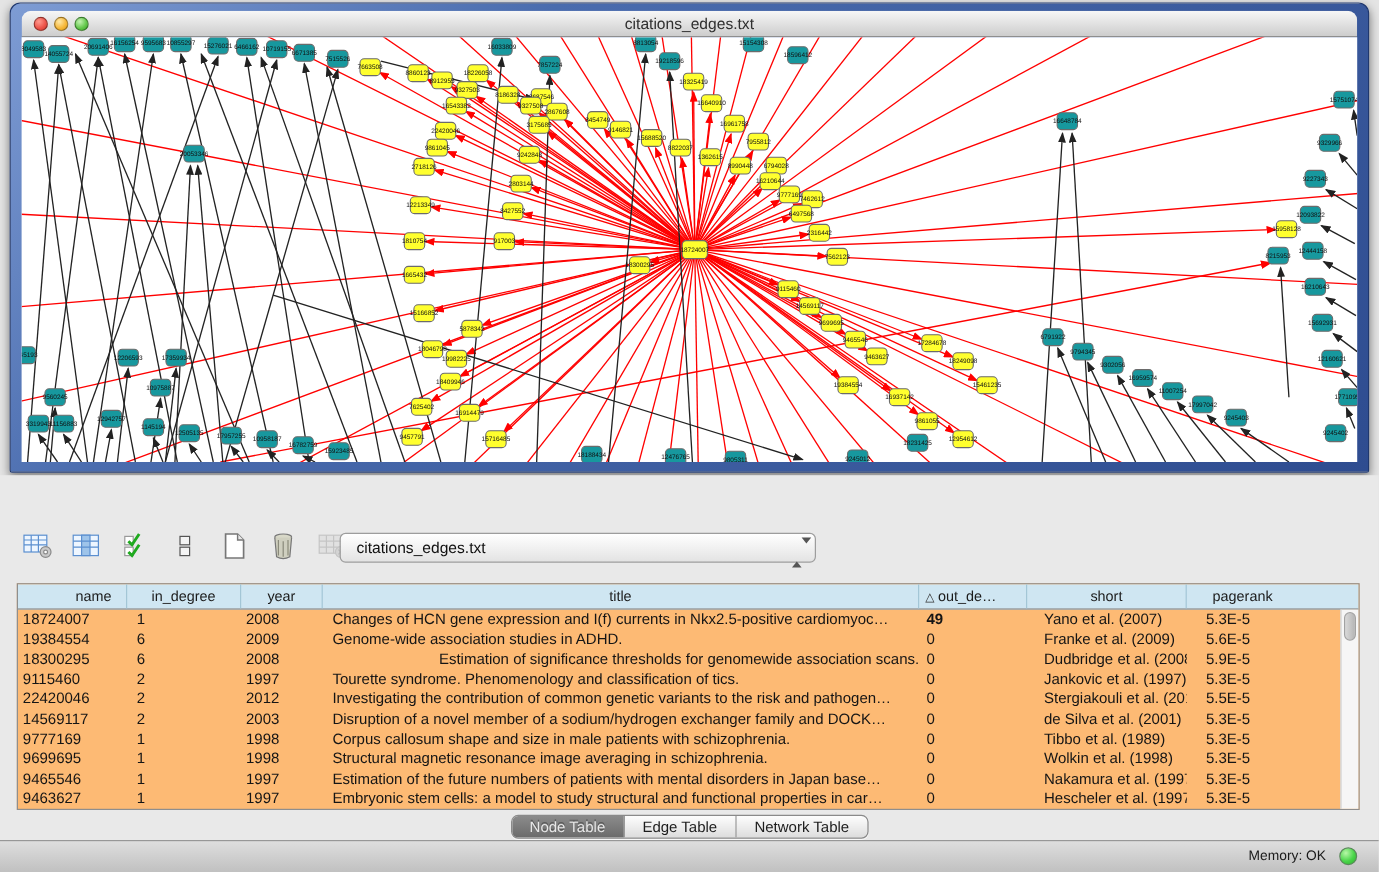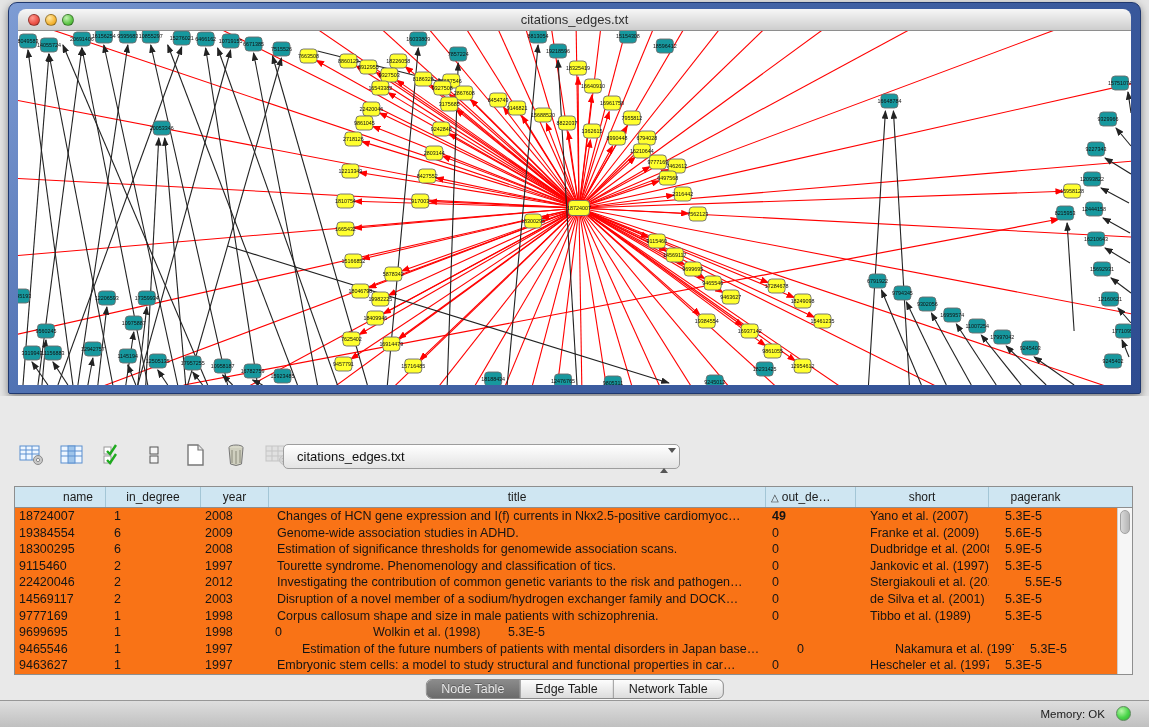--- a/index.html
+++ b/index.html
@@ -32,21 +32,21 @@
   #toolbar { position:absolute; left:18px; top:43px; height:32px; display:flex; align-items:center; gap:15px; }
   .tb-icon { width:26px; height:26px; display:flex; align-items:center; justify-content:center; }
 
   #table-select { position:absolute; left:283px; top:48px; width:397px; height:25px;
     background:linear-gradient(#ffffff,#e3e3e3); border:1px solid #9d9d9d; border-radius:5px;
     font-size:13px; color:#111; line-height:23px; padding-left:13px; }
   #select-arrows { position:absolute; right:10px; top:4px; width:9px; height:16px; }
   #select-arrows .up { width:0; height:0; border-left:4.5px solid transparent; border-right:4.5px solid transparent; border-bottom:5px solid #555; margin-bottom:3px; }
   #select-arrows .dn { width:0; height:0; border-left:4.5px solid transparent; border-right:4.5px solid transparent; border-top:5px solid #555; }
 
-  #data-table { position:absolute; left:14px; top:90px; width:1119px; height:189px; background:#f97316; border:1px solid #8e8e8e; }
+  #data-table { position:absolute; left:14px; top:90px; width:1119px; height:189px; background:#fdba74; border:1px solid #8e8e8e; }
   #thead { display:flex; height:21px; background:#cfe6f2; border-bottom:1px solid #8e8e8e; }
   .th { font-size:12px; color:#1b1b1b; line-height:20px; border-right:1px solid #a3c6d6; overflow:hidden; white-space:nowrap; }
   .th.center { text-align:center; } .th.right { text-align:right; padding-right:12px; } .th.left { padding-left:5px; }
   .th:last-child { border-right:none; }
   .sort-glyph { font-size:10px; color:#333; margin-right:3px; }
   #tbody { position:absolute; top:21px; left:0; right:15px; bottom:0; overflow:hidden; }
   .tr { display:flex; height:16.6px; }
   .td { font-size:12.5px; color:#151515; line-height:16.5px; white-space:nowrap; overflow:hidden; }
   #vscroll { position:absolute; top:21px; right:0; bottom:0; width:15px; background:#f6f6f6; border-left:1px solid #cfcfcf; }
   #vthumb { position:absolute; top:2px; left:2px; width:10px; height:24px; border-radius:5px;
@@ -818,42 +818,42 @@
           <div class="td" style="width: 68px; padding-left: 4px;">2009</div>
           <div class="td" style="width: 497px; padding-left: 8px;">Genome-wide association studies in ADHD.</div>
           <div class="td" style="width: 90px; padding-left: 6px;">0</div>
           <div class="td" style="width: 133px; padding-left: 14px;">Franke et al. (2009)</div>
           <div class="td" style="width: 93px; padding-left: 16px;">5.6E-5</div>
         </div>
         <div class="tr">
           <div class="td" style="width: 91px; padding-left: 4px;">18300295</div>
           <div class="td" style="width: 95px; padding-left: 8px;">6</div>
           <div class="td" style="width: 68px; padding-left: 4px;">2008</div>
-          <div class="td" style="width: 497px; padding-left: 8px;">Estimation of significance thresholds for genomewide association scans.</div>
+          <div class="td" style="width: 497px; padding-left: 8px; text-align: right;">Estimation of significance thresholds for genomewide association scans.</div>
           <div class="td" style="width: 90px; padding-left: 6px;">0</div>
           <div class="td" style="width: 133px; padding-left: 14px;">Dudbridge et al. (2008)</div>
           <div class="td" style="width: 93px; padding-left: 16px;">5.9E-5</div>
         </div>
         <div class="tr">
           <div class="td" style="width: 91px; padding-left: 4px;">9115460</div>
           <div class="td" style="width: 95px; padding-left: 8px;">2</div>
           <div class="td" style="width: 68px; padding-left: 4px;">1997</div>
           <div class="td" style="width: 497px; padding-left: 8px;">Tourette syndrome. Phenomenology and classification of tics.</div>
           <div class="td" style="width: 90px; padding-left: 6px;">0</div>
           <div class="td" style="width: 133px; padding-left: 14px;">Jankovic et al. (1997)</div>
           <div class="td" style="width: 93px; padding-left: 16px;">5.3E-5</div>
         </div>
         <div class="tr">
           <div class="td" style="width: 91px; padding-left: 4px;">22420046</div>
           <div class="td" style="width: 95px; padding-left: 8px;">2</div>
           <div class="td" style="width: 68px; padding-left: 4px;">2012</div>
           <div class="td" style="width: 497px; padding-left: 8px;">Investigating the contribution of common genetic variants to the risk and pathogen…</div>
           <div class="td" style="width: 90px; padding-left: 6px;">0</div>
           <div class="td" style="width: 133px; padding-left: 14px;">Stergiakouli et al. (2012)</div>
-          <div class="td" style="width: 93px; padding-left: 16px; text-align: center;">5.5E-5</div>
+          <div class="td" style="width: 93px; padding-left: 16px;">5.5E-5</div>
         </div>
         <div class="tr">
           <div class="td" style="width: 91px; padding-left: 4px;">14569117</div>
           <div class="td" style="width: 95px; padding-left: 8px;">2</div>
           <div class="td" style="width: 68px; padding-left: 4px;">2003</div>
           <div class="td" style="width: 497px; padding-left: 8px;">Disruption of a novel member of a sodium/hydrogen exchanger family and DOCK…</div>
           <div class="td" style="width: 90px; padding-left: 6px;">0</div>
           <div class="td" style="width: 133px; padding-left: 14px;">de Silva et al. (2001)</div>
           <div class="td" style="width: 93px; padding-left: 16px;">5.3E-5</div>
         </div>
@@ -863,29 +863,30 @@
           <div class="td" style="width: 68px; padding-left: 4px;">1998</div>
           <div class="td" style="width: 497px; padding-left: 8px;">Corpus callosum shape and size in male patients with schizophrenia.</div>
           <div class="td" style="width: 90px; padding-left: 6px;">0</div>
           <div class="td" style="width: 133px; padding-left: 14px;">Tibbo et al. (1989)</div>
           <div class="td" style="width: 93px; padding-left: 16px;">5.3E-5</div>
         </div>
         <div class="tr">
           <div class="td" style="width: 91px; padding-left: 4px;">9699695</div>
           <div class="td" style="width: 95px; padding-left: 8px;">1</div>
           <div class="td" style="width: 68px; padding-left: 4px;">1998</div>
+          <div class="td" style="width: 497px; padding-left: 8px;">Structural magnetic resonance image averaging in schizophrenia.</div>
           <div class="td" style="width: 90px; padding-left: 6px;">0</div>
           <div class="td" style="width: 133px; padding-left: 14px;">Wolkin et al. (1998)</div>
           <div class="td" style="width: 93px; padding-left: 16px;">5.3E-5</div>
         </div>
         <div class="tr">
           <div class="td" style="width: 91px; padding-left: 4px;">9465546</div>
           <div class="td" style="width: 95px; padding-left: 8px;">1</div>
           <div class="td" style="width: 68px; padding-left: 4px;">1997</div>
-          <div class="td" style="width: 497px; padding-left: 8px; margin-left: 25px;">Estimation of the future numbers of patients with mental disorders in Japan base…</div>
+          <div class="td" style="width: 497px; padding-left: 8px;">Estimation of the future numbers of patients with mental disorders in Japan base…</div>
           <div class="td" style="width: 90px; padding-left: 6px;">0</div>
           <div class="td" style="width: 133px; padding-left: 14px;">Nakamura et al. (1997)</div>
           <div class="td" style="width: 93px; padding-left: 16px;">5.3E-5</div>
         </div>
         <div class="tr">
           <div class="td" style="width: 91px; padding-left: 4px;">9463627</div>
           <div class="td" style="width: 95px; padding-left: 8px;">1</div>
           <div class="td" style="width: 68px; padding-left: 4px;">1997</div>
           <div class="td" style="width: 497px; padding-left: 8px;">Embryonic stem cells: a model to study structural and functional properties in car…</div>
           <div class="td" style="width: 90px; padding-left: 6px;">0</div>

